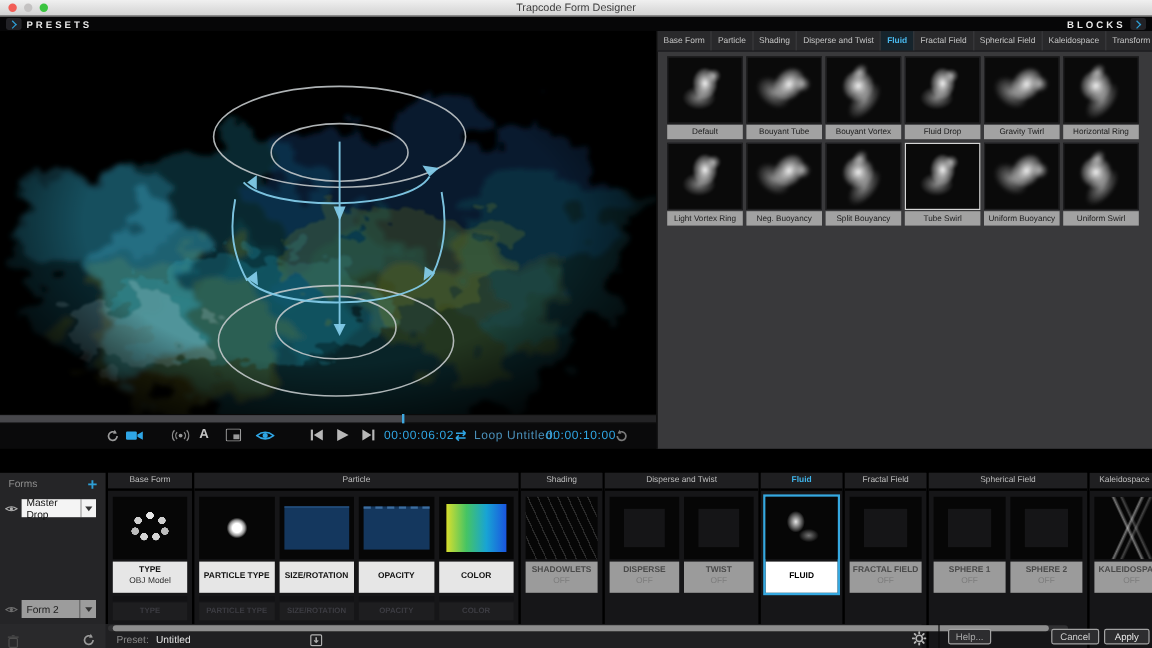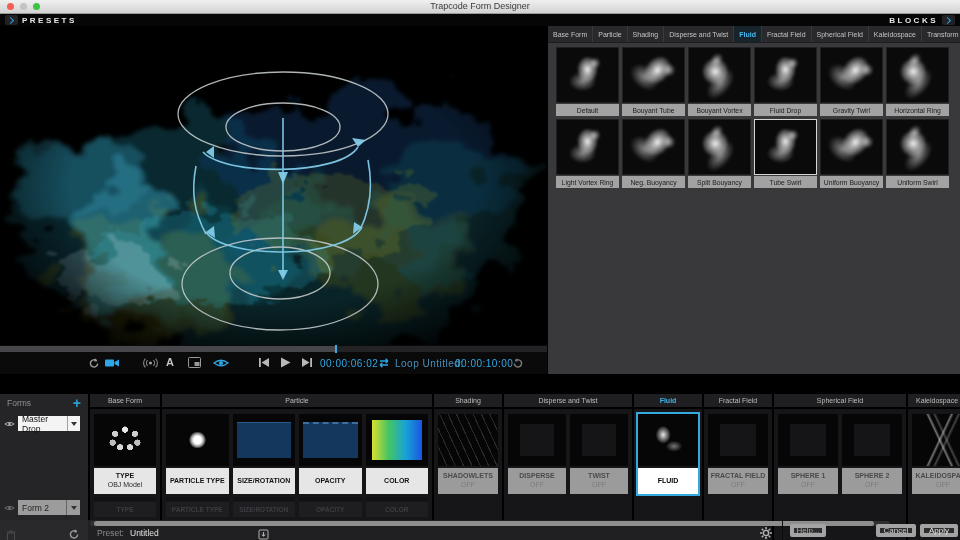--- a/index.html
+++ b/index.html
@@ -128,21 +128,21 @@
     linear-gradient(65deg,transparent 44%,rgba(220,220,220,.5) 46%,transparent 49%),
     linear-gradient(115deg,transparent 52%,rgba(180,180,180,.35) 54%,transparent 57%),
     linear-gradient(65deg,transparent 52%,rgba(180,180,180,.35) 54%,transparent 57%);}
   
   #footer{position:absolute;left:0;top:520px;width:768px;height:20px;background:#202022;}
   #footer-left{position:absolute;left:0;top:0;width:88px;height:20px;background:#29292b;}
   #hscroll{position:absolute;left:90px;top:1px;width:800px;height:5px;background:#303032;border-radius:3px;}
   #hscroll-thumb{position:absolute;left:4px;top:0;width:780px;height:5px;background:#8e8e8e;border-radius:3px;}
   .ftext{position:absolute;top:8px;font-size:8.5px;}
   .fbtn{position:absolute;top:4px;height:13px;display:flex;align-items:center;justify-content:center;
-    font-size:8px;background:#2d2d2f;border:4px solid #a3a3a3;color:#a8a8a8;box-sizing:border-box;
+    font-size:8px;background:#2d2d2f;border:1px solid #a3a3a3;color:#a8a8a8;box-sizing:border-box;
     border-radius:2px;}
   #footer-div{position:absolute;left:782px;top:0;width:1px;height:20px;background:#0c0c0d;}
   
   .sico{position:absolute;}
 </style>
 </head>
 <body>
 
 <div id="app">
 

